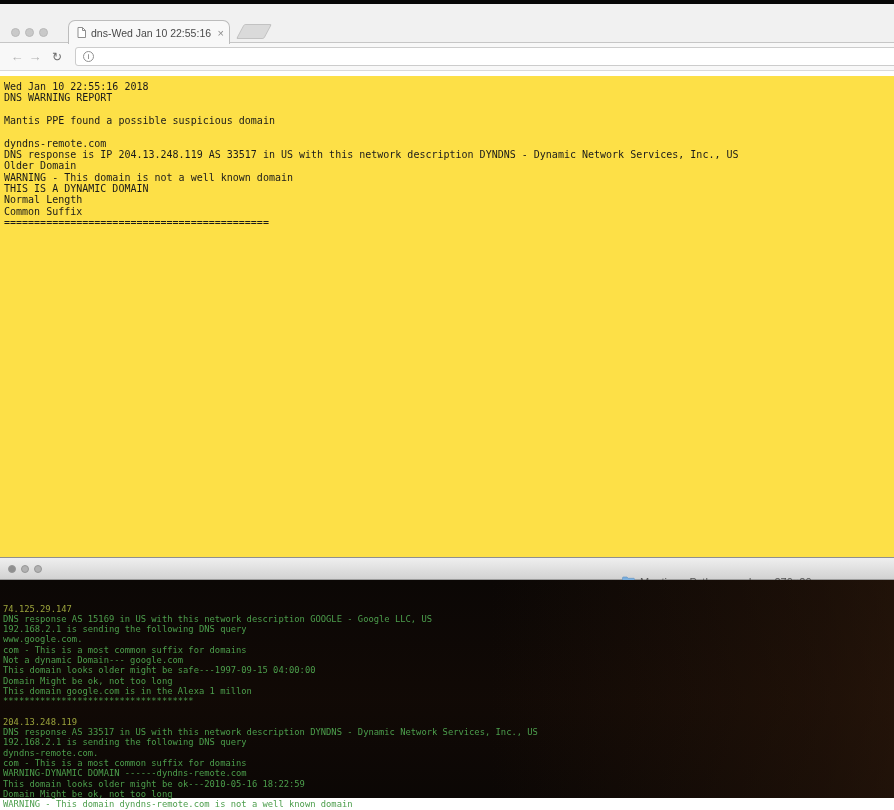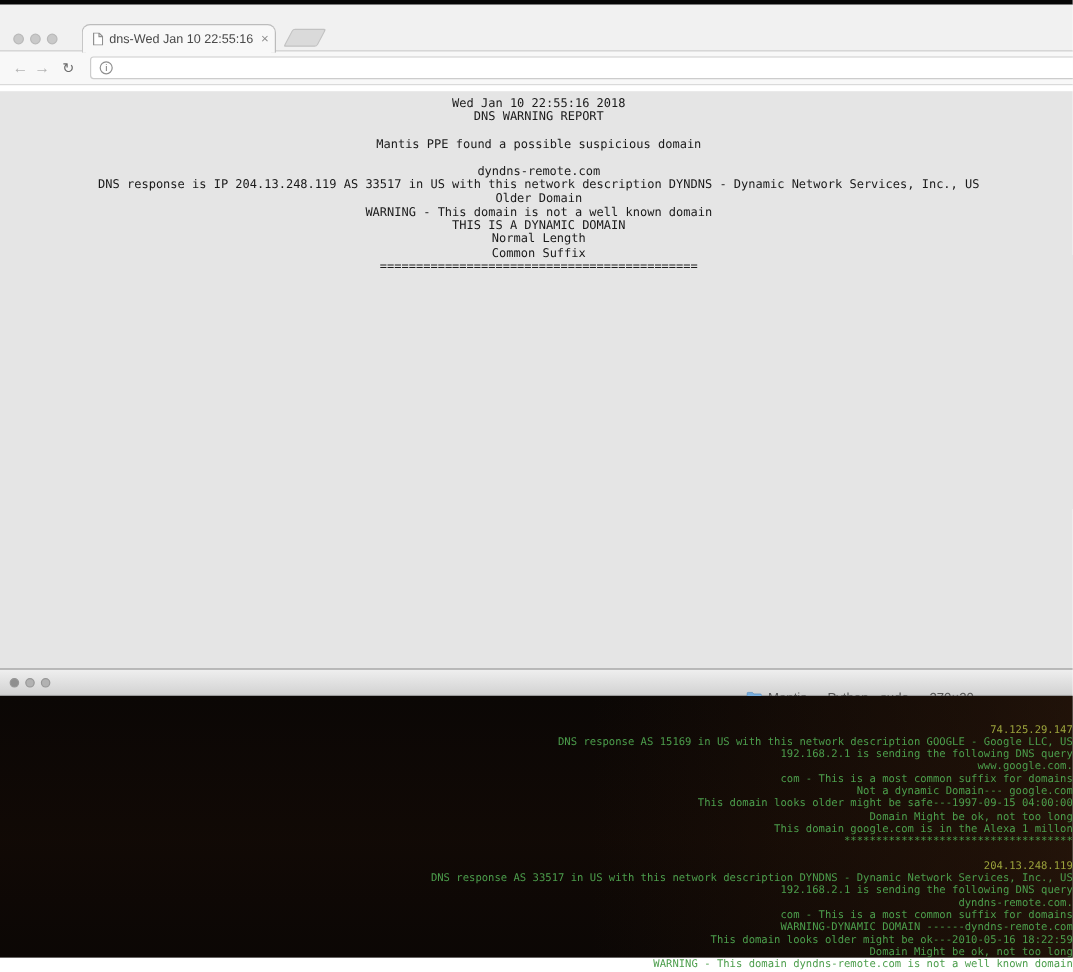--- a/index.html
+++ b/index.html
@@ -43,24 +43,24 @@
     flex:1 1 auto; height:19px; margin-left:9px; margin-right:-3px;
     background:#fff; border:1px solid #cccccc; border-radius:3px;
     display:flex; align-items:center; padding:0 7px; overflow:hidden;
   }
   .info-badge {
     flex:0 0 auto; width:11px; height:11px; border:1px solid #909090; border-radius:50%;
     color:#6f6f6f; font-size:8px; line-height:9px; text-align:center; margin-right:7px;
   }
   .url-text { font-size:11.5px; color:#2f2f2f; white-space:nowrap; }
   .page {
-    position:absolute; top:72px; left:0; right:0; bottom:0; background:#e5e5e5;
+    position:absolute; top:72px; left:0; right:0; bottom:0; background:#fde047;
     padding:5px 0 0 4px;
     font-family:"DejaVu Sans Mono", monospace;
-    font-size:10px; line-height:11.35px; color:#1a1a1a; white-space:pre;text-align:center;
+    font-size:10px; line-height:11.35px; color:#1a1a1a; white-space:pre;
   }
 
   
   .terminal { position:absolute; top:557px; left:0; right:0; height:241px; }
   .term-titlebar {
     position:relative; height:23px;
     background:linear-gradient(#efefef,#d2d2d2);
     border-top:1px solid #8f8f8f; border-bottom:1px solid #9c9c9c;
   }
   .term-lights { position:absolute; top:7px; left:8px; display:flex; gap:5px; }
@@ -72,21 +72,21 @@
     font-size:11px; color:#565656; white-space:nowrap;
   }
   .term-body {
     position:absolute; top:23px; left:0; right:0; bottom:0;
     background-color:#0b0705;
     background-image:
       linear-gradient(90deg, rgba(0,0,0,0) 55%, rgba(52,28,12,0.40) 92%, rgba(58,32,14,0.45) 100%),
       linear-gradient(180deg, rgba(20,10,4,0.0) 0%, rgba(34,16,6,0.25) 55%, rgba(16,8,4,0.05) 100%);
     padding:3px 0 0 3px;
     font-family:"DejaVu Sans Mono", monospace;
-    font-size:8.8px; line-height:10.3px; color:#4c9e4c; white-space:pre;text-align:right;
+    font-size:8.8px; line-height:10.3px; color:#4c9e4c; white-space:pre;
   }
 </style>
 </head>
 <body>
 
 <div class="screen-top-edge"></div>
 
 <section class="browser">
   <div class="tabbar">
     <div class="lights">

